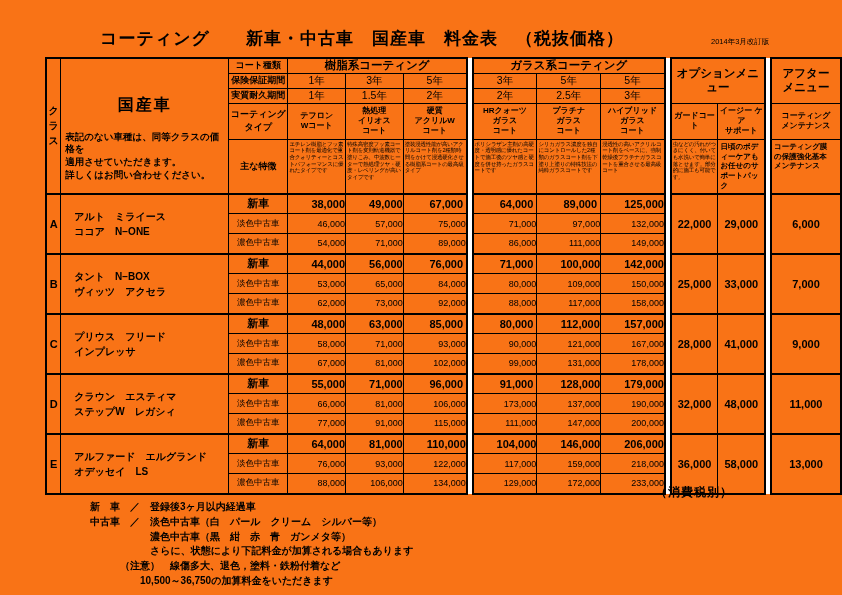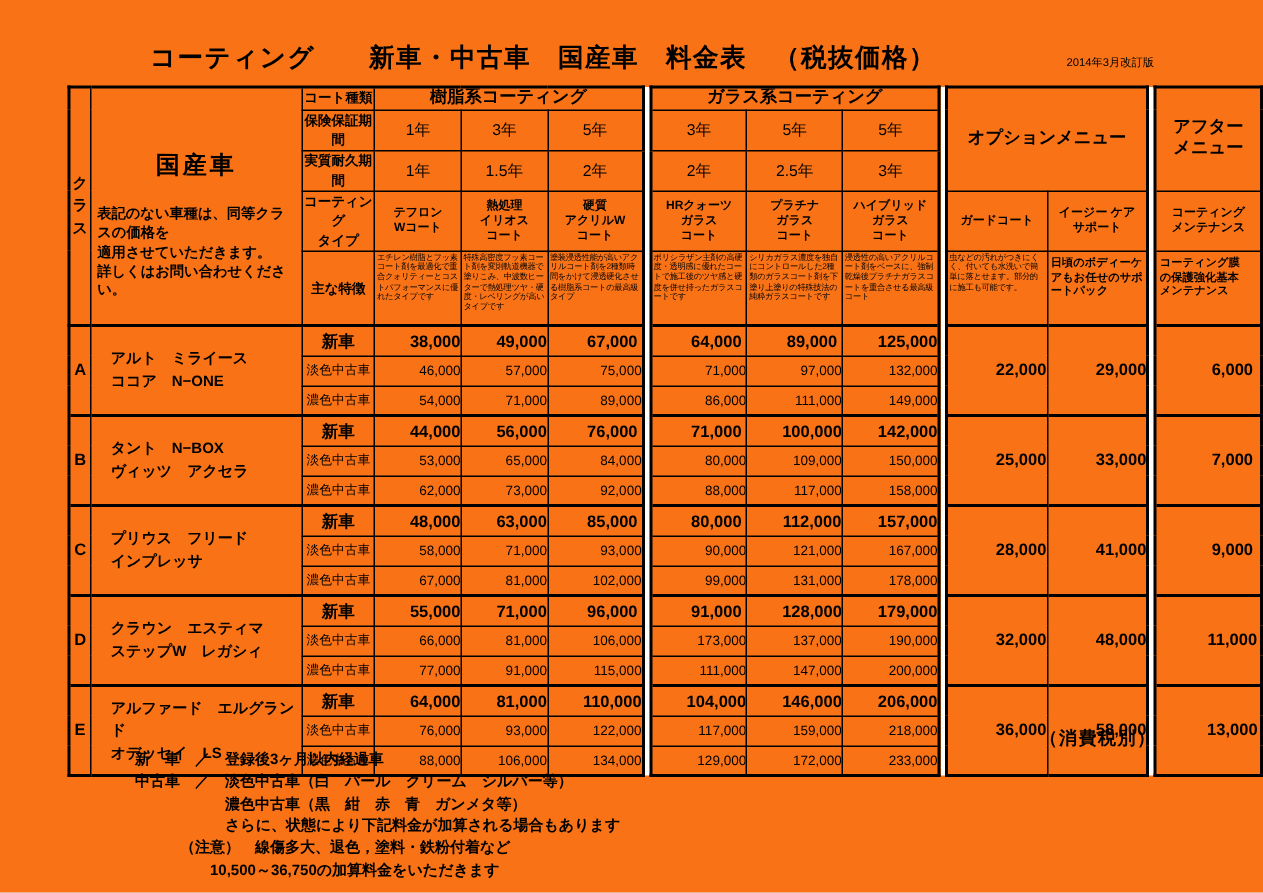--- a/index.html
+++ b/index.html
@@ -23,22 +23,22 @@
   .yr{font-size:10.5px;}
   .ctype{font-size:8px;font-weight:bold;line-height:1.3;}
   .feat-sm{font-size:5.5px;text-align:left;line-height:1.2;padding:1px;letter-spacing:-0.2px;vertical-align:top;}
   .feat-md{font-size:7.5px;font-weight:bold;text-align:left;line-height:1.3;padding:2px;vertical-align:top;}
   .cls{font-size:11px;font-weight:bold;}
   .cars{font-size:10px;font-weight:bold;text-align:left;padding-left:13px;line-height:1.5;}
   .rt-new{font-size:11px;font-weight:bold;}
   .rt-used{font-size:8.5px;}
   .p-new{font-size:11px;font-weight:bold;padding-left:23px;}
   .p-used{font-size:9px;text-align:right;}
-  .opt-val{font-size:11px;font-weight:bold;padding-left:32px;}
-  .taxnote{position:absolute;top:484px;left:693px;font-size:12px;font-weight:bold;letter-spacing:1px;}
+  .opt-val{font-size:11px;font-weight:bold;}
+  .taxnote{position:absolute;top:484px;left:655px;font-size:12px;font-weight:bold;letter-spacing:1px;}
   .foot-left{position:absolute;top:500px;left:90px;font-size:10px;font-weight:bold;line-height:1.48;}
   .foot-right{position:absolute;top:503px;left:383px;font-size:10px;font-weight:bold;line-height:1.55;}
 </style>
 </head>
 <body>
 
 <div class="page">
 
   <div class="title">コーティング　　新車・中古車　国産車　料金表　（税抜価格）</div>
   <div class="revision">2014年3月改訂版</div>

